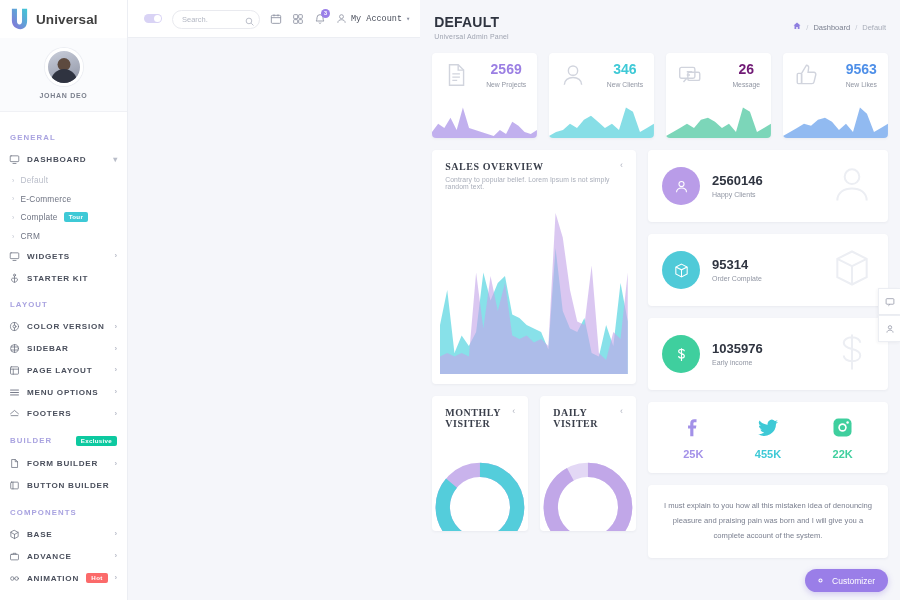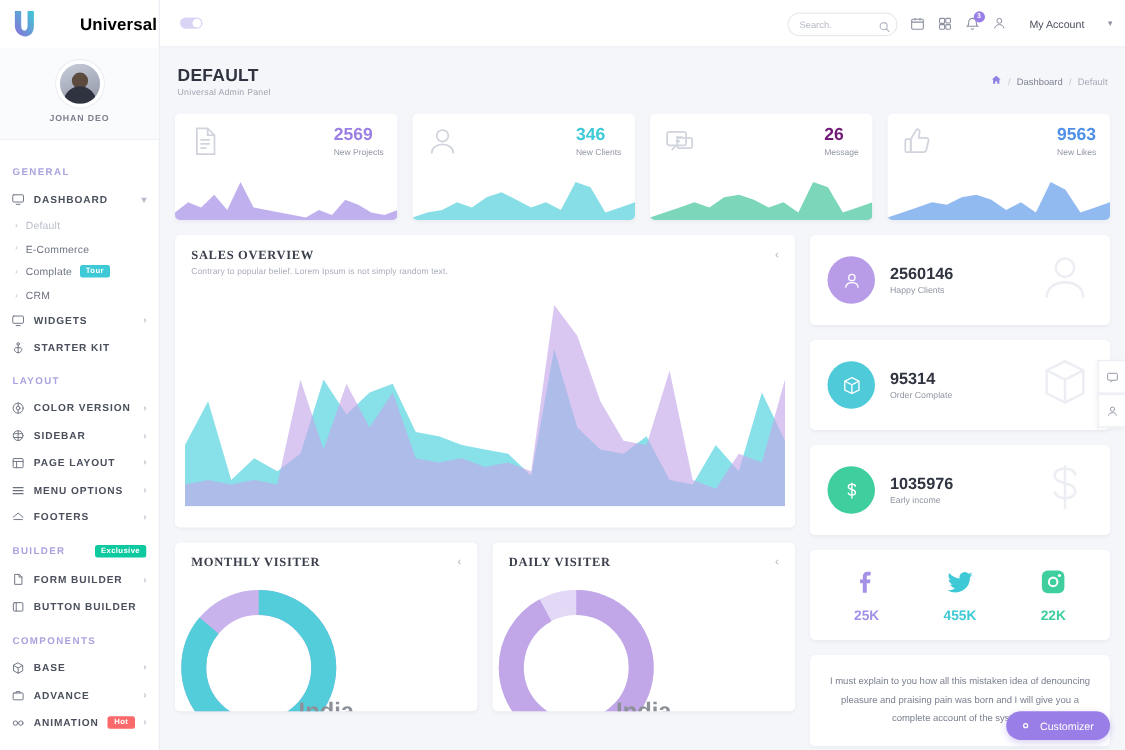--- a/index.html
+++ b/index.html
@@ -12,21 +12,21 @@
   .app { display: flex; width: 900px; height: 600px; position: relative; }
 
   
   .sidebar {
     width: 128px; height: 600px; background: #fff;
     border-right: 1px solid #eceef3; flex-shrink: 0;
     position: relative; overflow: hidden;
   }
   .brand { height: 38px; display: flex; align-items: center; padding-left: 9px; gap: 6px; }
   .logo-mark { width: 21px; height: 22px; position: relative; }
-  .brand-name { font-size: 13.5px; font-weight: 600; color: #000000; letter-spacing: .1px; margin-left: 28px; }
+  .brand-name { font-size: 13.5px; font-weight: 600; color: #404040; letter-spacing: .1px; }
   .profile-block {
     background: #fafbfd; padding: 10px 0 12px; text-align: center;
     border-bottom: 1px solid #f0f1f5;
   }
   .avatar {
     width: 38px; height: 38px; border-radius: 50%; margin: 0 auto 6px;
     background: linear-gradient(160deg,#c9cedb,#8e93a3);
     border: 3px solid #fff; box-shadow: 0 0 0 1px #eceef3; position: relative; overflow: hidden;
   }
   .avatar::before {
@@ -62,21 +62,21 @@
   .sub-item .arr { font-size: 7px; color: #c3c7d2; }
   .badge {
     font-size: 6.2px; font-weight: 700; color: #fff; padding: 2px 5px;
     border-radius: 2px; letter-spacing: .3px; line-height: 1;
   }
   .badge.tour { background: #3ec9d6; }
   .badge.exclusive { background: #0dc9a0; }
   .badge.hot { background: #fb6a6a; }
 
   
-  .main { flex: 1; height: 600px; overflow: hidden; display: flex; flex-direction: column; }
+  .main { flex: 1; height: 600px; overflow: hidden; display: flex; }
   .topbar {
     height: 38px; background: #fff; border-bottom: 1px solid #eceef3;
     display: flex; align-items: center; justify-content: flex-end;
     padding: 0 10px; gap: 10px; flex-shrink: 0;
   }
   .toggle {
     width: 18px; height: 9px; border-radius: 5px; background: #d9d3f5;
     position: relative; margin-right: auto; margin-left: 6px; cursor: pointer;
   }
   .toggle::after {
@@ -90,21 +90,21 @@
     background: #fff; font-family: inherit;
   }
   .search-input::placeholder { color: #b4b8c4; }
   .search-ico { position: absolute; right: 6px; top: 4px; color: #b4b8c4; }
   .top-ico { color: #8b90a0; cursor: pointer; position: relative; display:flex; }
   .notif-badge {
     position: absolute; top: -4px; right: -4px; background: #9a7ee8; color: #fff;
     font-size: 5.5px; width: 9px; height: 9px; border-radius: 50%;
     display: flex; align-items: center; justify-content: center; font-weight: 700;
   }
-  .account { display: flex; align-items: center; gap: 19px; cursor: pointer; }
+  .account { display: flex; align-items: center; gap: 4px; cursor: pointer; font-family: Liberation Mono, monospace; }
   .account-name { font-size: 8.5px; color: #4a4f5c; }
   .account-chev { font-size: 7px; color: #8b90a0; }
 
   .content { flex: 1; overflow: hidden; padding: 0 12px; }
   .page-head {
     display: flex; align-items: flex-start; justify-content: space-between;
     padding: 14px 2px 13px;
   }
   .page-title { font-size: 14px; font-weight: 600; color: #2f3440; letter-spacing: .2px; }
   .page-sub { font-size: 7px; color: #9fa4b1; margin-top: 3px; letter-spacing: .2px; }
@@ -115,21 +115,21 @@
   .bc-sep { color: #c6cad4; }
 
   .grid4 { display: grid; grid-template-columns: repeat(4,1fr); gap: 12px; }
   .card {
     background: #fff; border-radius: 4px; box-shadow: 0 1px 3px rgba(43,48,66,.055);
     overflow: hidden;
   }
   .stat-card { height: 85px; position: relative; }
   .stat-top { display: flex; justify-content: space-between; align-items: flex-start; padding: 9px 11px 0; }
   .stat-ico { color: #c9cdd8; opacity: .85; }
-  .stat-right { text-align: left; }
+  .stat-right { text-align: center; }
   .stat-num { font-size: 14px; font-weight: 600; line-height: 1; }
   .stat-lbl { font-size: 6.8px; color: #9196a3; margin-top: 5px; }
   .spark { position: absolute; bottom: 0; left: 0; width: 100%; height: 38px; }
 
   .row2 { display: flex; gap: 12px; margin-top: 12px; align-items: flex-start; }
   .col-left { flex: 1; min-width: 0; }
   .col-right { width: 240px; flex-shrink: 0; }
 
   .card-head { padding: 11px 13px 9px; }
   .card-title { font-size: 10px; font-weight: 700; color: #3a3f4b; letter-spacing: .55px; font-family: Liberation Serif, serif; }

